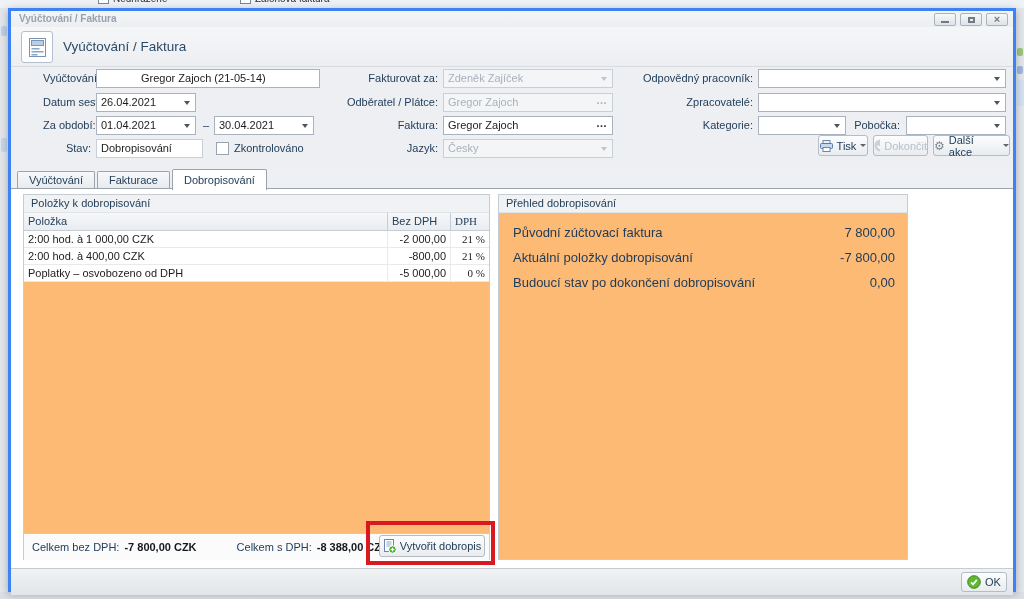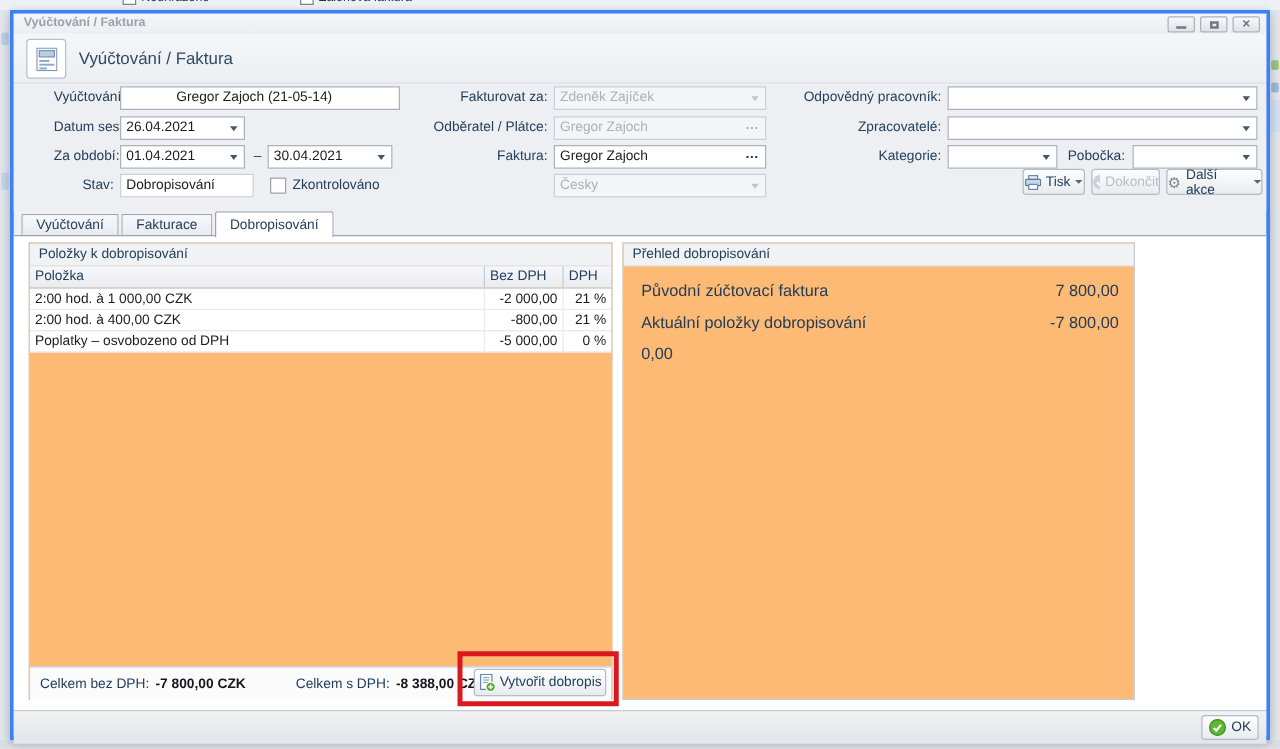--- a/index.html
+++ b/index.html
@@ -84,21 +84,21 @@
   
   .gbox { position:absolute; border:1px solid #c6ccd3; background:#fdba74; }
   .gbox-hd { height:18px; line-height:17px; background:#f1f2f4; color:#24405c;
              font-size:11px; padding-left:7px; border-bottom:1px solid #e0e3e8; }
   .thead { display:flex; height:18px; background:linear-gradient(#f6f7f9,#e9ecf0);
            border-bottom:1px solid #c6ccd3; font-size:11px; color:#24405c; }
   .trow { display:flex; height:17px; border-bottom:1px solid #e8eaec; font-size:11px;
           color:#1c1c1c; background:#fff; }
   .c1 { flex:1; padding:0 4px; line-height:16px; overflow:hidden; white-space:nowrap; }
   .c2 { width:63px; padding:0 4px; line-height:16px; border-left:1px solid #c6ccd3; }
-  .c3 { width:39px; padding:0 4px; line-height:16px; border-left:1px solid #c6ccd3; }
+  .c3 { width:39px; padding:0 4px; line-height:16px; border-left:1px solid #c6ccd3;font-family:Liberation Serif, serif; }
   .trow .c2, .trow .c3 { text-align:right; border-left:1px solid #e8eaec; }
   .totals { position:absolute; left:0; right:0; top:338px; height:27px;
             border-top:1px solid #c6ccd3; background:#fbfbfc; display:flex;
             align-items:center; font-size:11px; color:#24405c; padding-left:8px; gap:5px; }
   .totals b { color:#14181d; }
 
   .ov-row { position:absolute; left:14px; right:12px; height:20px; display:flex;
             justify-content:space-between; font-size:13px; color:#223c58; line-height:20px; }
 
   .redbox { position:absolute; border:4px solid #d9181f; z-index:5; pointer-events:none; }
@@ -203,20 +203,21 @@
       <span>Gregor Zajoch</span>
       <span class="dots">…</span>
     </div>
 
     <div class="lbl" style="left:280px; width:147px; top:49px;">Faktura:</div>
     <div class="combo" style="left:432px; top:49px; width:170px;">
       <span>Gregor Zajoch</span>
       <span class="dots" style="color:#2b2b2b;">…</span>
     </div>
 
+    <div class="lbl" style="left:280px; width:147px; top:72px;">Jazyk:</div>
     <div class="combo disabled" style="left:432px; top:72px; width:170px;">
       <span>Česky</span>
       <span class="arr"></span>
     </div>
 
     <div class="lbl" style="left:556px; width:186px; top:2px;">Odpovědný pracovník:</div>
     <div class="combo" style="left:747px; top:2px; width:248px;">
       <span class="arr"></span>
     </div>
 
@@ -316,20 +317,21 @@
       <div class="gbox-hd">Přehled dobropisování</div>
       <div class="ov-row" style="top:28px;">
         <span>Původní zúčtovací faktura</span>
         <span>7 800,00</span>
       </div>
       <div class="ov-row" style="top:53px;">
         <span>Aktuální položky dobropisování</span>
         <span>-7 800,00</span>
       </div>
       <div class="ov-row" style="top:78px;">
+        <span>Budoucí stav po dokončení dobropisování</span>
         <span>0,00</span>
       </div>
     </div>
   </div>
 
   <div class="footer">
     <div class="btn" style="right:6px; top:3px; width:46px; height:20px;">
       <svg width="14" height="14">
         <circle cx="7" cy="7" r="6.3" fill="#5fb832" stroke="#3c8f1a"></circle>
         <path d="M4 7.4l2 2.1 3.8-4.6" stroke="#fff" stroke-width="1.8" fill="none"></path>

